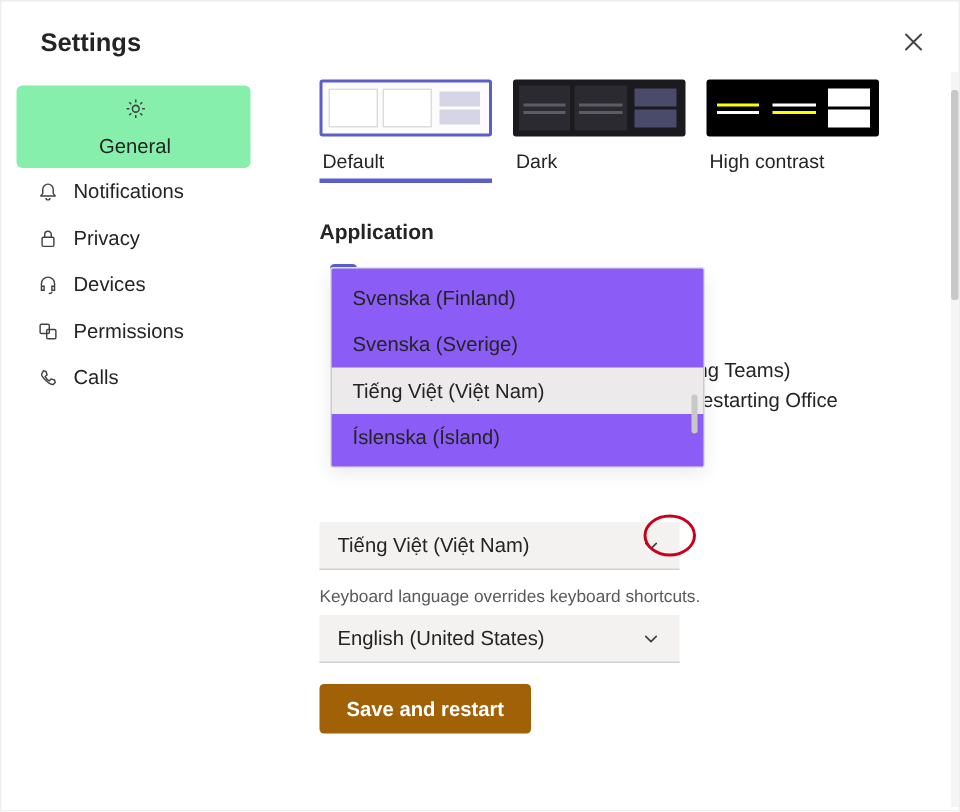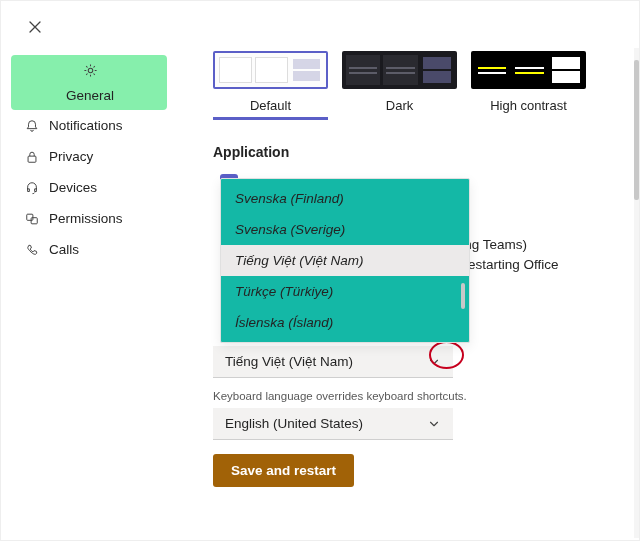--- a/index.html
+++ b/index.html
@@ -8,21 +8,21 @@
   .header { display: flex; align-items: center; padding: 18px 20px 10px 26px; }
   .title { font-size: 17px; font-weight: 700; flex: 1; }
   .close { width: 18px; height: 18px; color: #424242; cursor: pointer; }
   .body { display: flex; flex: 1; overflow: hidden; }
   .sidebar { width: 172px; padding: 8px 6px 0 10px; }
   .side-item { display: flex; align-items: center; gap: 9px; padding: 7px 10px 7px 12px; border-radius: 4px; font-size: 13.5px; color: #242424; cursor: pointer; }
   .side-item.selected { background: #86efac; flex-direction: column; }
   .side-icon { width: 17px; height: 17px; display: inline-flex; align-items: center; justify-content: center; color: #424242; flex-shrink: 0; }
   .content { flex: 1; padding: 4px 24px 0 40px; overflow: hidden; position: relative; }
   .themes { display: flex; gap: 14px; }
-  .theme { width: 115px; text-align: center; }
+  .theme { width: 115px; }
   .theme-box { height: 38px; border-radius: 2px; margin-bottom: 9px; }
   .theme-default { border: 2px solid #5b5fc7; padding: 4px; display: flex; gap: 3px; background: #fcfcfc; }
   .theme-default .tw { flex: 1; background: #fff; border: 1px solid #ddd; }
   .theme-default .tr { width: 30%; display:flex; flex-direction:column; gap:2px; padding:2px; }
   .theme-default .tr div { flex:1; background:#d5d5e6; }
   .theme-dark { background: #1a1a1f; padding: 4px; display: flex; gap: 3px; }
   .theme-dark .tw { flex: 1; background:#2a2a30; display:flex; flex-direction:column; justify-content:center; gap:3px; padding:3px;}
   .theme-dark .tw div{height:2px;background:#5c5c68;}
   .theme-dark .tr { width: 30%; display:flex; flex-direction:column; gap:2px; padding:2px;}
   .theme-dark .tr div{flex:1;background:#4a4a6a;}
@@ -36,33 +36,34 @@
   .theme-label { font-size: 13px; padding: 0 2px 2px; }
   .theme.sel .theme-label { border-bottom: 3px solid #5b5fc7; padding-bottom: 4px; margin-bottom: -4px; font-weight: 500;}
   .section-h { font-size: 14px; font-weight: 700; margin: 28px 0 12px; }
   .check-row { display: flex; align-items: center; gap: 10px; padding: 2px 0 2px 7px; font-size: 13.5px; }
   .checkbox { width: 18px; height: 18px; border-radius: 3px; background: #5b5fc7; display:flex; align-items:center; justify-content:center; color:#fff; }
   .dropdown { display: flex; align-items: center; justify-content: space-between; background: #f3f2f1; border-bottom: 1px solid #cfcfcf; padding: 8px 12px; font-size: 13.5px; width: 240px; cursor: pointer; }
   .dropdown .chev { width: 14px; height: 14px; color: #424242; }
   .annot-circle { position: absolute; width: 35px; height: 28px; border: 2.5px solid #c7001e; border-radius: 50%; pointer-events: none; }
   .kbd-hint { font-size: 11.5px; color: #595959; margin: 12px 0 6px; }
   .primary-btn { background: #a16207; color: #fff; border: none; padding: 9px 18px; font-size: 13.5px; font-weight: 600; border-radius: 3px; cursor: pointer; margin-top: 14px; }
-  .list-popup { position: absolute; top: 178px; left: 220px; width: 250px; background: #14b8a6; border: 1px solid #e0e0e0; box-shadow: 0 4px 12px rgba(0,0,0,0.08); border-radius: 2px; padding: 4px 0; z-index: 10; font-style: italic; }
+  .list-popup { position: absolute; top: 178px; left: 220px; width: 250px; background: #8b5cf6; border: 1px solid #e0e0e0; box-shadow: 0 4px 12px rgba(0,0,0,0.08); border-radius: 2px; padding: 4px 0; z-index: 10; }
   .list-item { padding: 8px 14px; font-size: 13.5px; cursor: pointer; }
   .list-item.sel { background: #eceaea; }
   .popup-scroll { position: absolute; right: 4px; top: 64%; width: 4px; height: 26px; background: #c8c8c8; border-radius: 2px; }
   .right-text { position: absolute; font-size: 13.5px; }
   .vbar { position:absolute; right:1px; top:48px; width:5px; height:490px; background:#f5f5f5;}
   .vbar::after{content:"";position:absolute;top:12px;left:0;width:5px;height:140px;background:#c8c8c8;border-radius:2px;}
 </style>
 </head>
 <body>
 
 <div class="page">
   <div class="header">
+    <div class="title">Settings</div>
     <div class="close">
       <svg viewBox="0 0 16 16" width="16" height="16">
           <path d="M3 3l10 10M13 3L3 13" stroke="currentColor" stroke-width="1.3" fill="none" stroke-linecap="round"></path>
         </svg>
     </div>
   </div>
   <div class="body">
     <div class="sidebar">
       <div class="side-item selected">
         <span class="side-icon">
@@ -199,19 +200,18 @@
       </div>
 
       <button class="primary-btn">Save and restart</button>
     </div>
   </div>
 
   <div class="list-popup">
     <div class="list-item">Svenska (Finland)</div>
     <div class="list-item">Svenska (Sverige)</div>
     <div class="list-item sel">Tiếng Việt (Việt Nam)</div>
-    <div class="list-item">Türkçe (Türkiye)</div>
     <div class="list-item">Íslenska (Ísland)</div>
     <div class="popup-scroll"></div>
   </div>
 
   <div class="vbar"></div>
 </div>
 
 </body></html>

